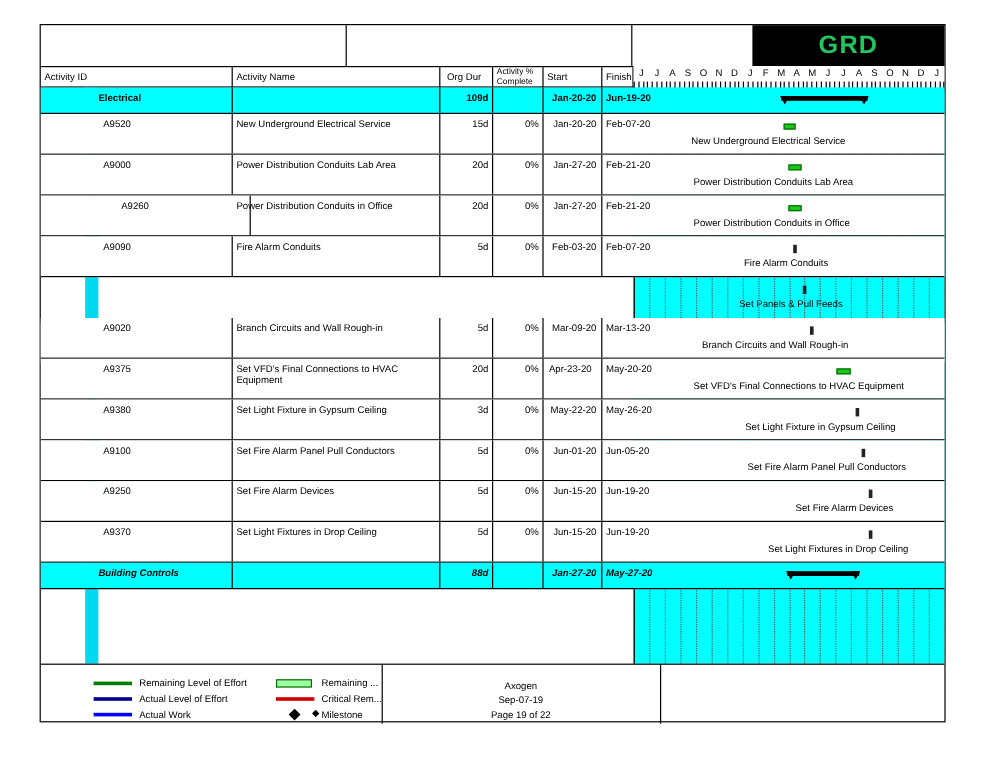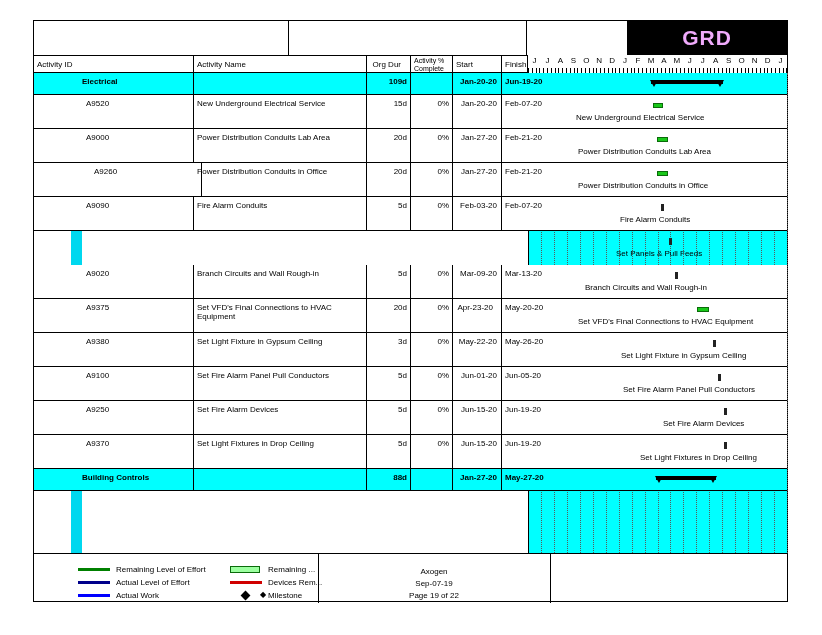--- a/index.html
+++ b/index.html
@@ -46,21 +46,21 @@
     width: 160px;
     height: 34px;
     background: #000000;
     overflow: hidden;
   }
   .logo-text {
     position: absolute;
     left: 50%;
     top: 50%;
     transform: translate(-50%, -50%);
-    color: #f0abfc;
+    color: #22c55e;
     font-size: 21px;
     font-weight: bold;
     letter-spacing: 1px;
     font-family: "Liberation Sans", sans-serif;
   }
   
   .colhdr {
     position: absolute;
     left: 0;
     top: 34px;
@@ -429,21 +429,21 @@
         <div class="row task" style="top: 56px; height: 34px;">
           <div class="c" style="left: 0px; width: 160px; padding-left: 52px;">A9000</div>
           <div class="c" style="left: 160px; width: 173px;">Power Distribution Conduits Lab Area</div>
           <div class="c r" style="left: 333px; width: 44px;">20d</div>
           <div class="c r" style="left: 377px; width: 42px;">0%</div>
           <div class="c r" style="left: 419px; width: 49px; text-align: right; padding-right: 4px;">Jan-27-20</div>
           <div class="c r" style="left: 468px; width: 26px; text-align: right; padding-right: 4px; border-right: none; overflow: visible; white-space: nowrap;">Feb-21-20</div>
           <div class="c" style="left: 494px; width: 259px; border-right: none; border-bottom: none; background: transparent;"></div>
         </div>
         <div class="row task" style="top: 90px; height: 34px;">
-          <div class="c" style="left: 8px; width: 160px; padding-left: 52px;">A9260</div>
+          <div class="c" style="left: 15px; width: 160px; padding-left: 52px;">A9260</div>
           <div class="c" style="left: 160px; width: 173px;">Power Distribution Conduits in Office</div>
           <div class="c r" style="left: 333px; width: 44px;">20d</div>
           <div class="c r" style="left: 377px; width: 42px;">0%</div>
           <div class="c r" style="left: 419px; width: 49px; text-align: right; padding-right: 4px;">Jan-27-20</div>
           <div class="c r" style="left: 468px; width: 26px; text-align: right; padding-right: 4px; border-right: none; overflow: visible; white-space: nowrap;">Feb-21-20</div>
           <div class="c" style="left: 494px; width: 259px; border-right: none; border-bottom: none; background: transparent;"></div>
         </div>
         <div class="row task" style="top: 124px; height: 34px;">
           <div class="c" style="left: 0px; width: 160px; padding-left: 52px;">A9090</div>
           <div class="c" style="left: 160px; width: 173px;">Fire Alarm Conduits</div>
@@ -509,21 +509,21 @@
         </div>
         <div class="row task" style="top: 362px; height: 34px;">
           <div class="c" style="left: 0px; width: 160px; padding-left: 52px;">A9370</div>
           <div class="c" style="left: 160px; width: 173px;">Set Light Fixtures in Drop Ceiling</div>
           <div class="c r" style="left: 333px; width: 44px;">5d</div>
           <div class="c r" style="left: 377px; width: 42px;">0%</div>
           <div class="c r" style="left: 419px; width: 49px; text-align: right; padding-right: 4px;">Jun-15-20</div>
           <div class="c r" style="left: 468px; width: 26px; text-align: right; padding-right: 4px; border-right: none; overflow: visible; white-space: nowrap;">Jun-19-20</div>
           <div class="c" style="left: 494px; width: 259px; border-right: none; border-bottom: none; background: transparent;"></div>
         </div>
-        <div class="row summary" style="top: 396px; height: 22px;">
+        <div class="row summary" style="top: 396px; height: 22px; font-style: italic;">
           <div class="c" style="left: 0px; width: 160px; padding-left: 48px;">Building Controls</div>
           <div class="c" style="left: 160px; width: 173px;"></div>
           <div class="c r" style="left: 333px; width: 44px;">88d</div>
           <div class="c r" style="left: 377px; width: 42px;"></div>
           <div class="c r" style="left: 419px; width: 49px; text-align: right; padding-right: 4px;">Jan-27-20</div>
           <div class="c r" style="left: 468px; width: 26px; text-align: right; padding-right: 4px; border-right: none; overflow: visible; white-space: nowrap;">May-27-20</div>
           <div class="c" style="left: 494px; width: 259px; border-right: none; border-bottom: none;"></div>
         </div>
       </div>
     <div id="bars">
@@ -561,21 +561,21 @@
     <div id="legend">
         <div class="swatch-line" style="left: 44px; top: 14px; background: rgb(0, 128, 0);"></div>
         <div class="legend-text" style="left: 82px; top: 11px;">Remaining Level of Effort</div>
         <div class="swatch-line" style="left: 44px; top: 27px; background: rgb(0, 0, 139);"></div>
         <div class="legend-text" style="left: 82px; top: 24px;">Actual Level of Effort</div>
         <div class="swatch-line" style="left: 44px; top: 40px; background: rgb(0, 0, 255);"></div>
         <div class="legend-text" style="left: 82px; top: 37px;">Actual Work</div>
         <div class="swatch-hollow" style="left: 196px; top: 12px;"></div>
         <div class="legend-text" style="left: 234px; top: 11px;">Remaining ...</div>
         <div class="swatch-line" style="left: 196px; top: 27px; background: rgb(208, 0, 0);"></div>
-        <div class="legend-text" style="left: 234px; top: 24px;">Devices Rem...</div>
+        <div class="legend-text" style="left: 234px; top: 24px;">Critical Rem...</div>
         <div class="swatch-diamond" style="left: 208px; top: 38px;"></div>
         <div class="legend-text" style="left: 234px; top: 37px;">Milestone</div>
         <div class="legend-text" style="left: 226px; top: 36px;">◆</div>
       </div>
 
     <div class="footer-center" style="left:300px; top:12px;">
       <div>Axogen</div>
       <div>Sep-07-19</div>
       <div>Page 19 of 22</div>
     </div>

